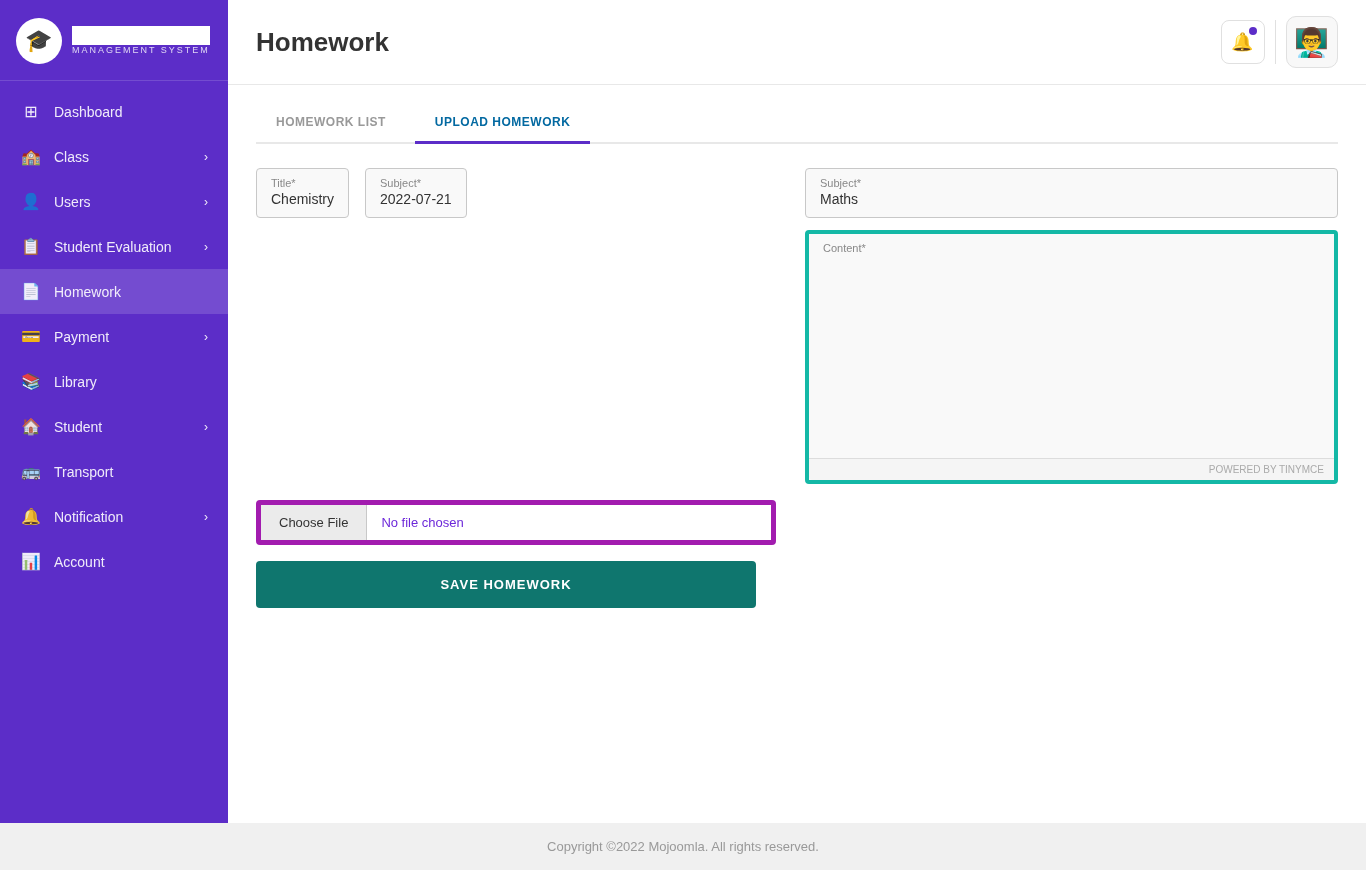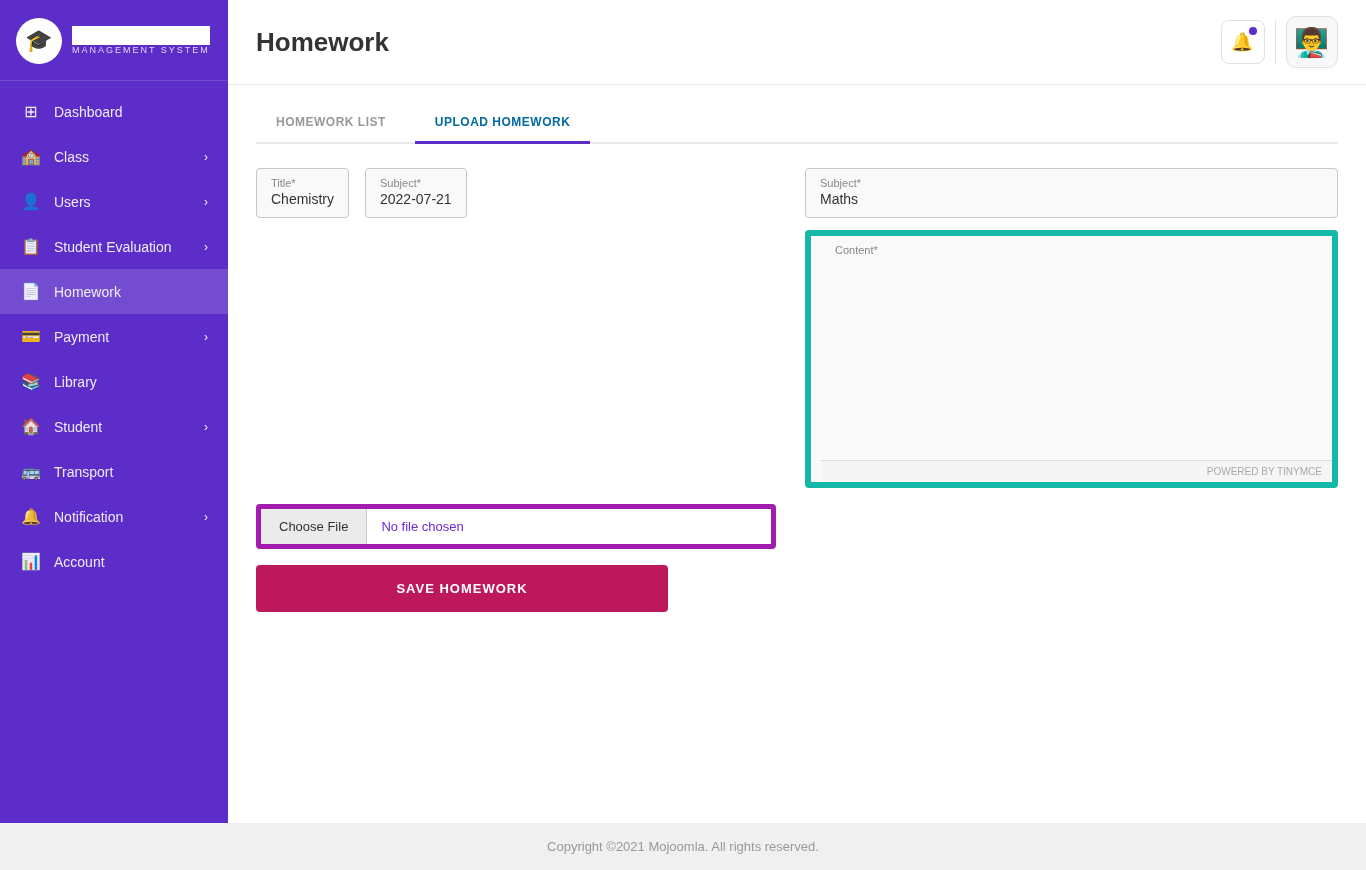--- a/index.html
+++ b/index.html
@@ -122,24 +122,23 @@
       position: relative;
     }
     .field-label {
       font-size: 11px; color: #888;
       margin-bottom: 2px;
     }
     .field-value { font-size: 14px; color: #333; font-weight: 400; }
 
     
     .content-wrapper {
-      border: 6px solid #14b8a6; border-radius: 4px;
+      border: 4px solid #14b8a6; border-radius: 4px;
       background: #f9f9f9;
       position: relative;
-      padding-left: 10px;
     }
     .content-label { font-size: 11px; color: #888; padding: 8px 14px 0; }
     .content-area {
       width: 100%; min-height: 200px;
       border: none; background: transparent;
       resize: none; padding: 6px 14px 10px;
       font-size: 14px; color: #333;
       outline: none;
     }
     .tinymce-bar {
@@ -169,22 +168,22 @@
     }
     .file-name {
       padding: 10px 14px;
       font-size: 13px; color: #6d28d9;
       flex: 1;
     }
 
     
     .save-btn {
       margin-top: 16px;
-      width: 412px;
-      background: #be185d;
+      width: 500px;
+      background: #0f766e;
       color: #fff;
       border: none;
       border-radius: 4px;
       padding: 16px;
       font-size: 13px; font-weight: 700;
       letter-spacing: 1px;
       cursor: pointer;
       text-transform: uppercase;
     }
 
@@ -333,14 +332,14 @@
         </div>
       </div>
 
       
       <button class="save-btn">SAVE HOMEWORK</button>
     </div>
   </div>
 </div>
 
 <footer>
-  <span>Copyright ©2021 Mojoomla. All rights reserved.</span>
+  <span>Copyright ©2022 Mojoomla. All rights reserved.</span>
 </footer>
 
 </body></html>

